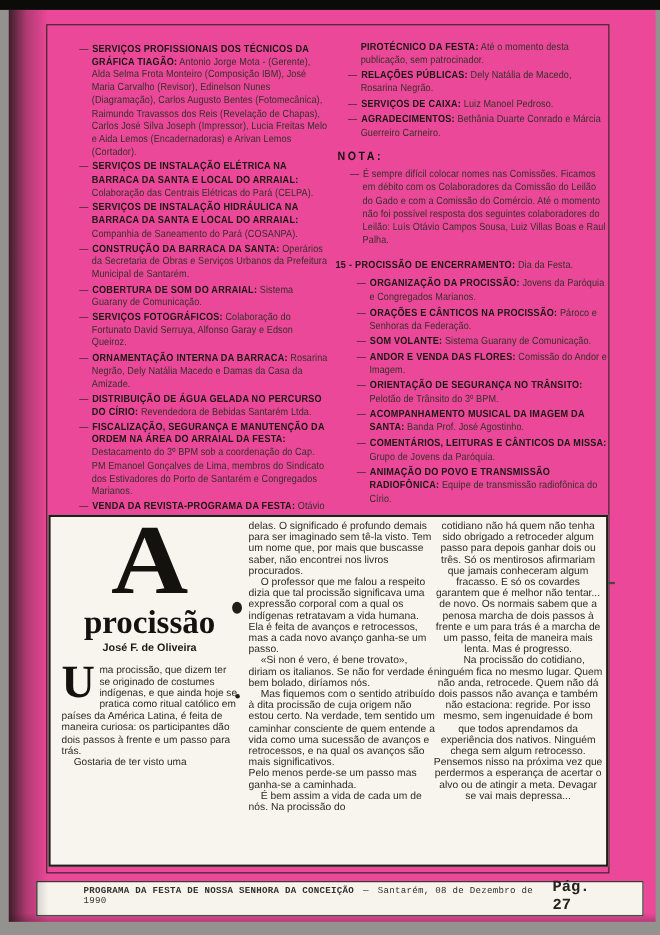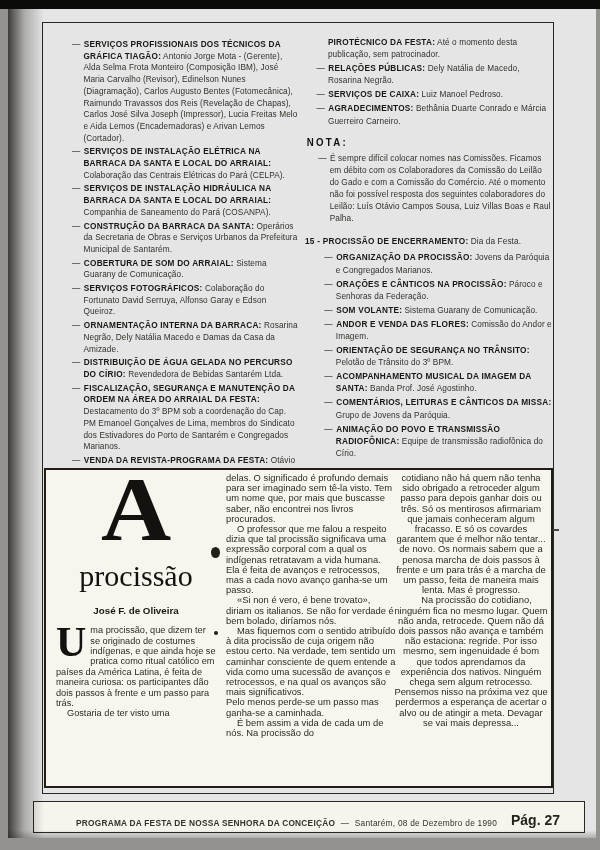--- a/index.html
+++ b/index.html
@@ -6,21 +6,21 @@
   body{
     width:600px;height:850px;position:relative;overflow:hidden;
     background:#93928e;
     font-family:"Liberation Sans",sans-serif;
     color:#2b2822;
     -webkit-font-smoothing:antialiased;
   }
   .topband{position:absolute;left:0;top:0;width:600px;height:9px;background:#0b0b0a;z-index:9;}
   .page{
     position:absolute;left:8px;top:9px;width:588px;height:829px;
-    background:#e5e5e5;
+    background:#ec4899;
   }
   .page::before{ 
     content:"";position:absolute;left:0;top:0;bottom:0;width:36px;z-index:6;pointer-events:none;
     background:linear-gradient(90deg,rgba(24,22,18,.82),rgba(24,22,18,.28) 45%,rgba(24,22,18,0));
   }
   .page::after{ 
     content:"";position:absolute;left:0;bottom:0;width:100%;height:8px;z-index:6;pointer-events:none;
     background:linear-gradient(0deg,rgba(20,18,15,.25),rgba(20,18,15,0));
   }
   .frame{position:absolute;left:34px;top:13px;width:510px;height:770px;border:1.6px solid #2a2720;}
@@ -52,34 +52,34 @@
   .acol{position:absolute;top:3px;font-size:9.4px;line-height:10.2px;color:#2e2b25;}
   .acol p{margin:0;}
   .acol p.ind{text-indent:11px;}
   .col1{left:10px;top:0;width:160px;}
   .col2{left:180px;width:172px;}
   .col3{left:348px;width:154px;text-align:center;}
   .bigA{
     font-family:"Liberation Serif",serif;font-weight:bold;font-size:90px;line-height:64px;
     text-align:center;color:#14120e;margin-top:8px;transform:scaleX(1.08);
   }
-  .titles{margin-top:15px;text-align:center;font-family:"Liberation Serif",serif;font-weight:normal;color:#14120e;}
+  .titles{margin-top:5px;text-align:center;font-family:"Liberation Serif",serif;font-weight:bold;color:#14120e;}
   .tline{font-size:30px;line-height:38px;}
-  .byline{text-align:center;font-weight:bold;font-size:9.8px;margin-top:11px;color:#1c1915;}
+  .byline{text-align:center;font-weight:bold;font-size:9.8px;color:#1c1915;}
   .c1body{margin-top:9px;font-size:9.2px;line-height:10.4px;}
   .dropU{
     float:left;font-family:"Liberation Serif",serif;font-weight:bold;font-size:42px;line-height:30px;
     margin:2px 4px 0 0;color:#14120e;
   }
 
   
   .footer{
     position:absolute;left:25px;top:792px;width:552px;height:32px;border:1.5px solid #2a2720;
-    display:flex;align-items:flex-end;justify-content:space-between;
-    padding:0 24px 4px 42px;box-sizing:border-box;background:#f6f4ed;
+    display:flex;align-items:center;justify-content:space-between;
+    padding:0 24px 4px 42px;box-sizing:border-box;background:#f6f4ed;font-family:Liberation Mono, monospace;
   }
   .f-left{font-size:8.3px;letter-spacing:.25px;color:#34302a;}
   .f-title{font-weight:bold;}
   .f-sep{margin:0 3px;}
   .f-page{font-weight:bold;font-size:14px;color:#26231e;}
 
   .speck{position:absolute;background:#211e19;border-radius:50%;z-index:7;}
   .speck1{left:203px;top:538px;width:9px;height:11px;}
   .speck2{left:206px;top:622px;width:4px;height:4px;}
   .tickmark{position:absolute;left:545px;top:520px;width:6px;height:1.5px;background:#4a463f;z-index:7;}

